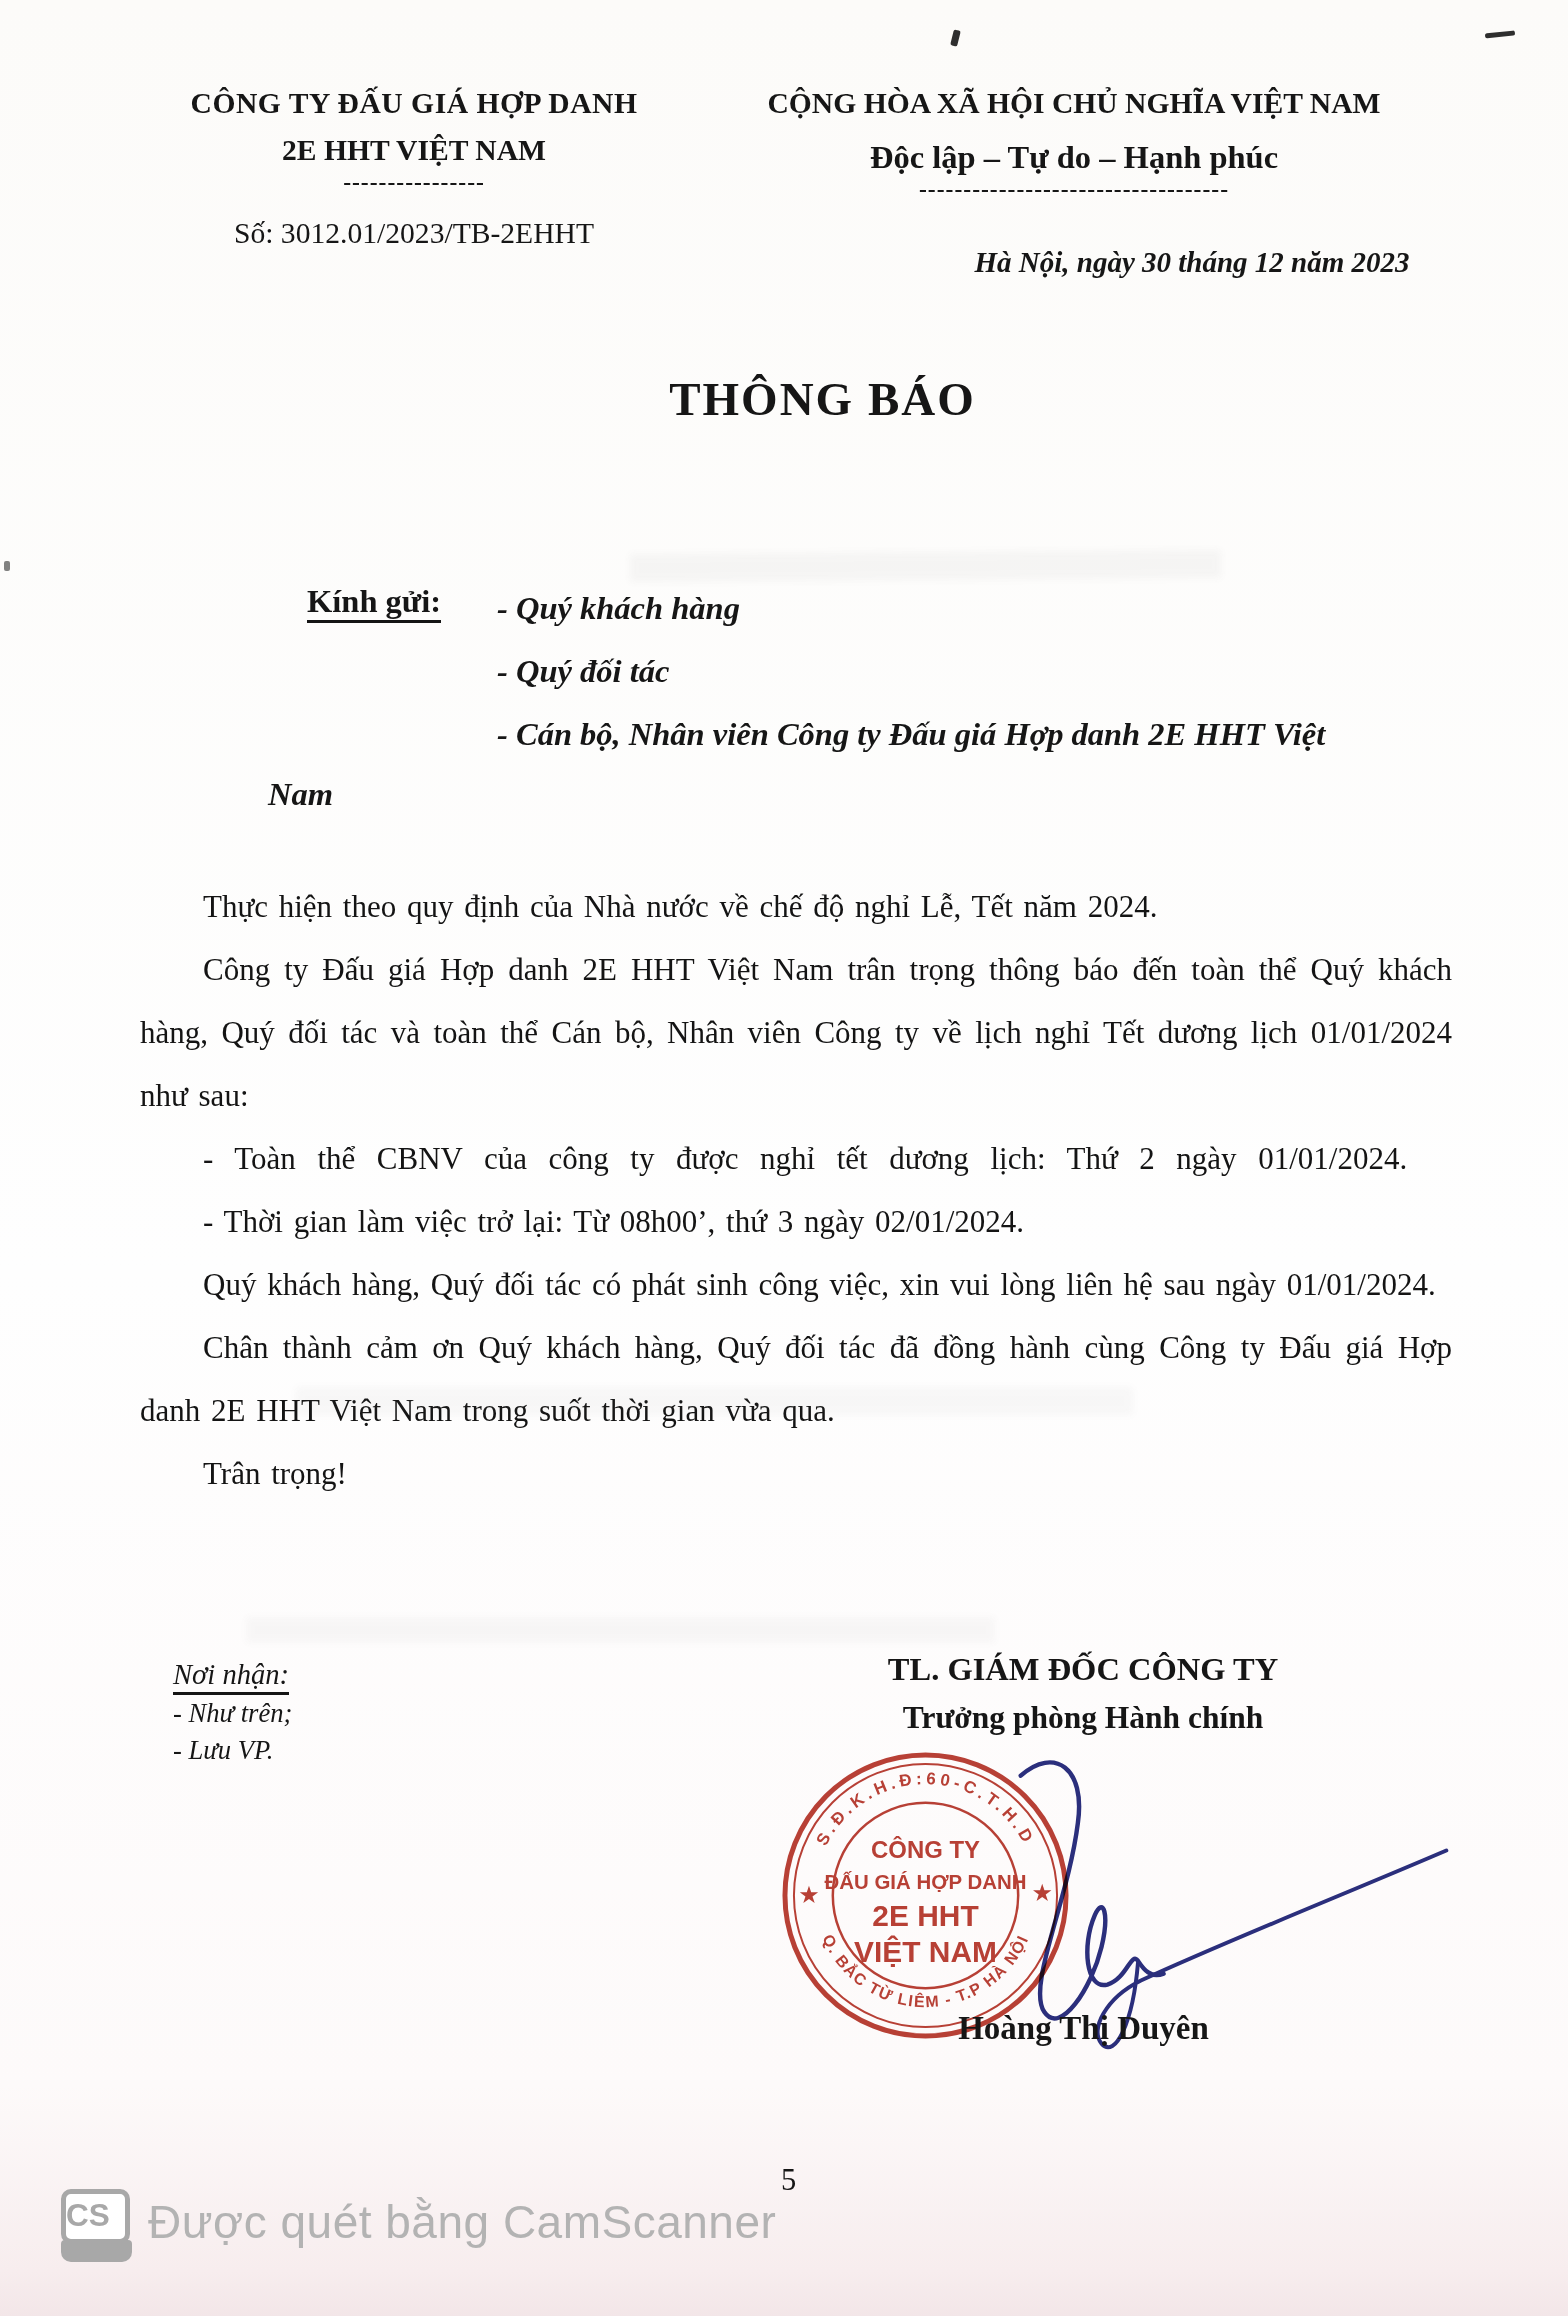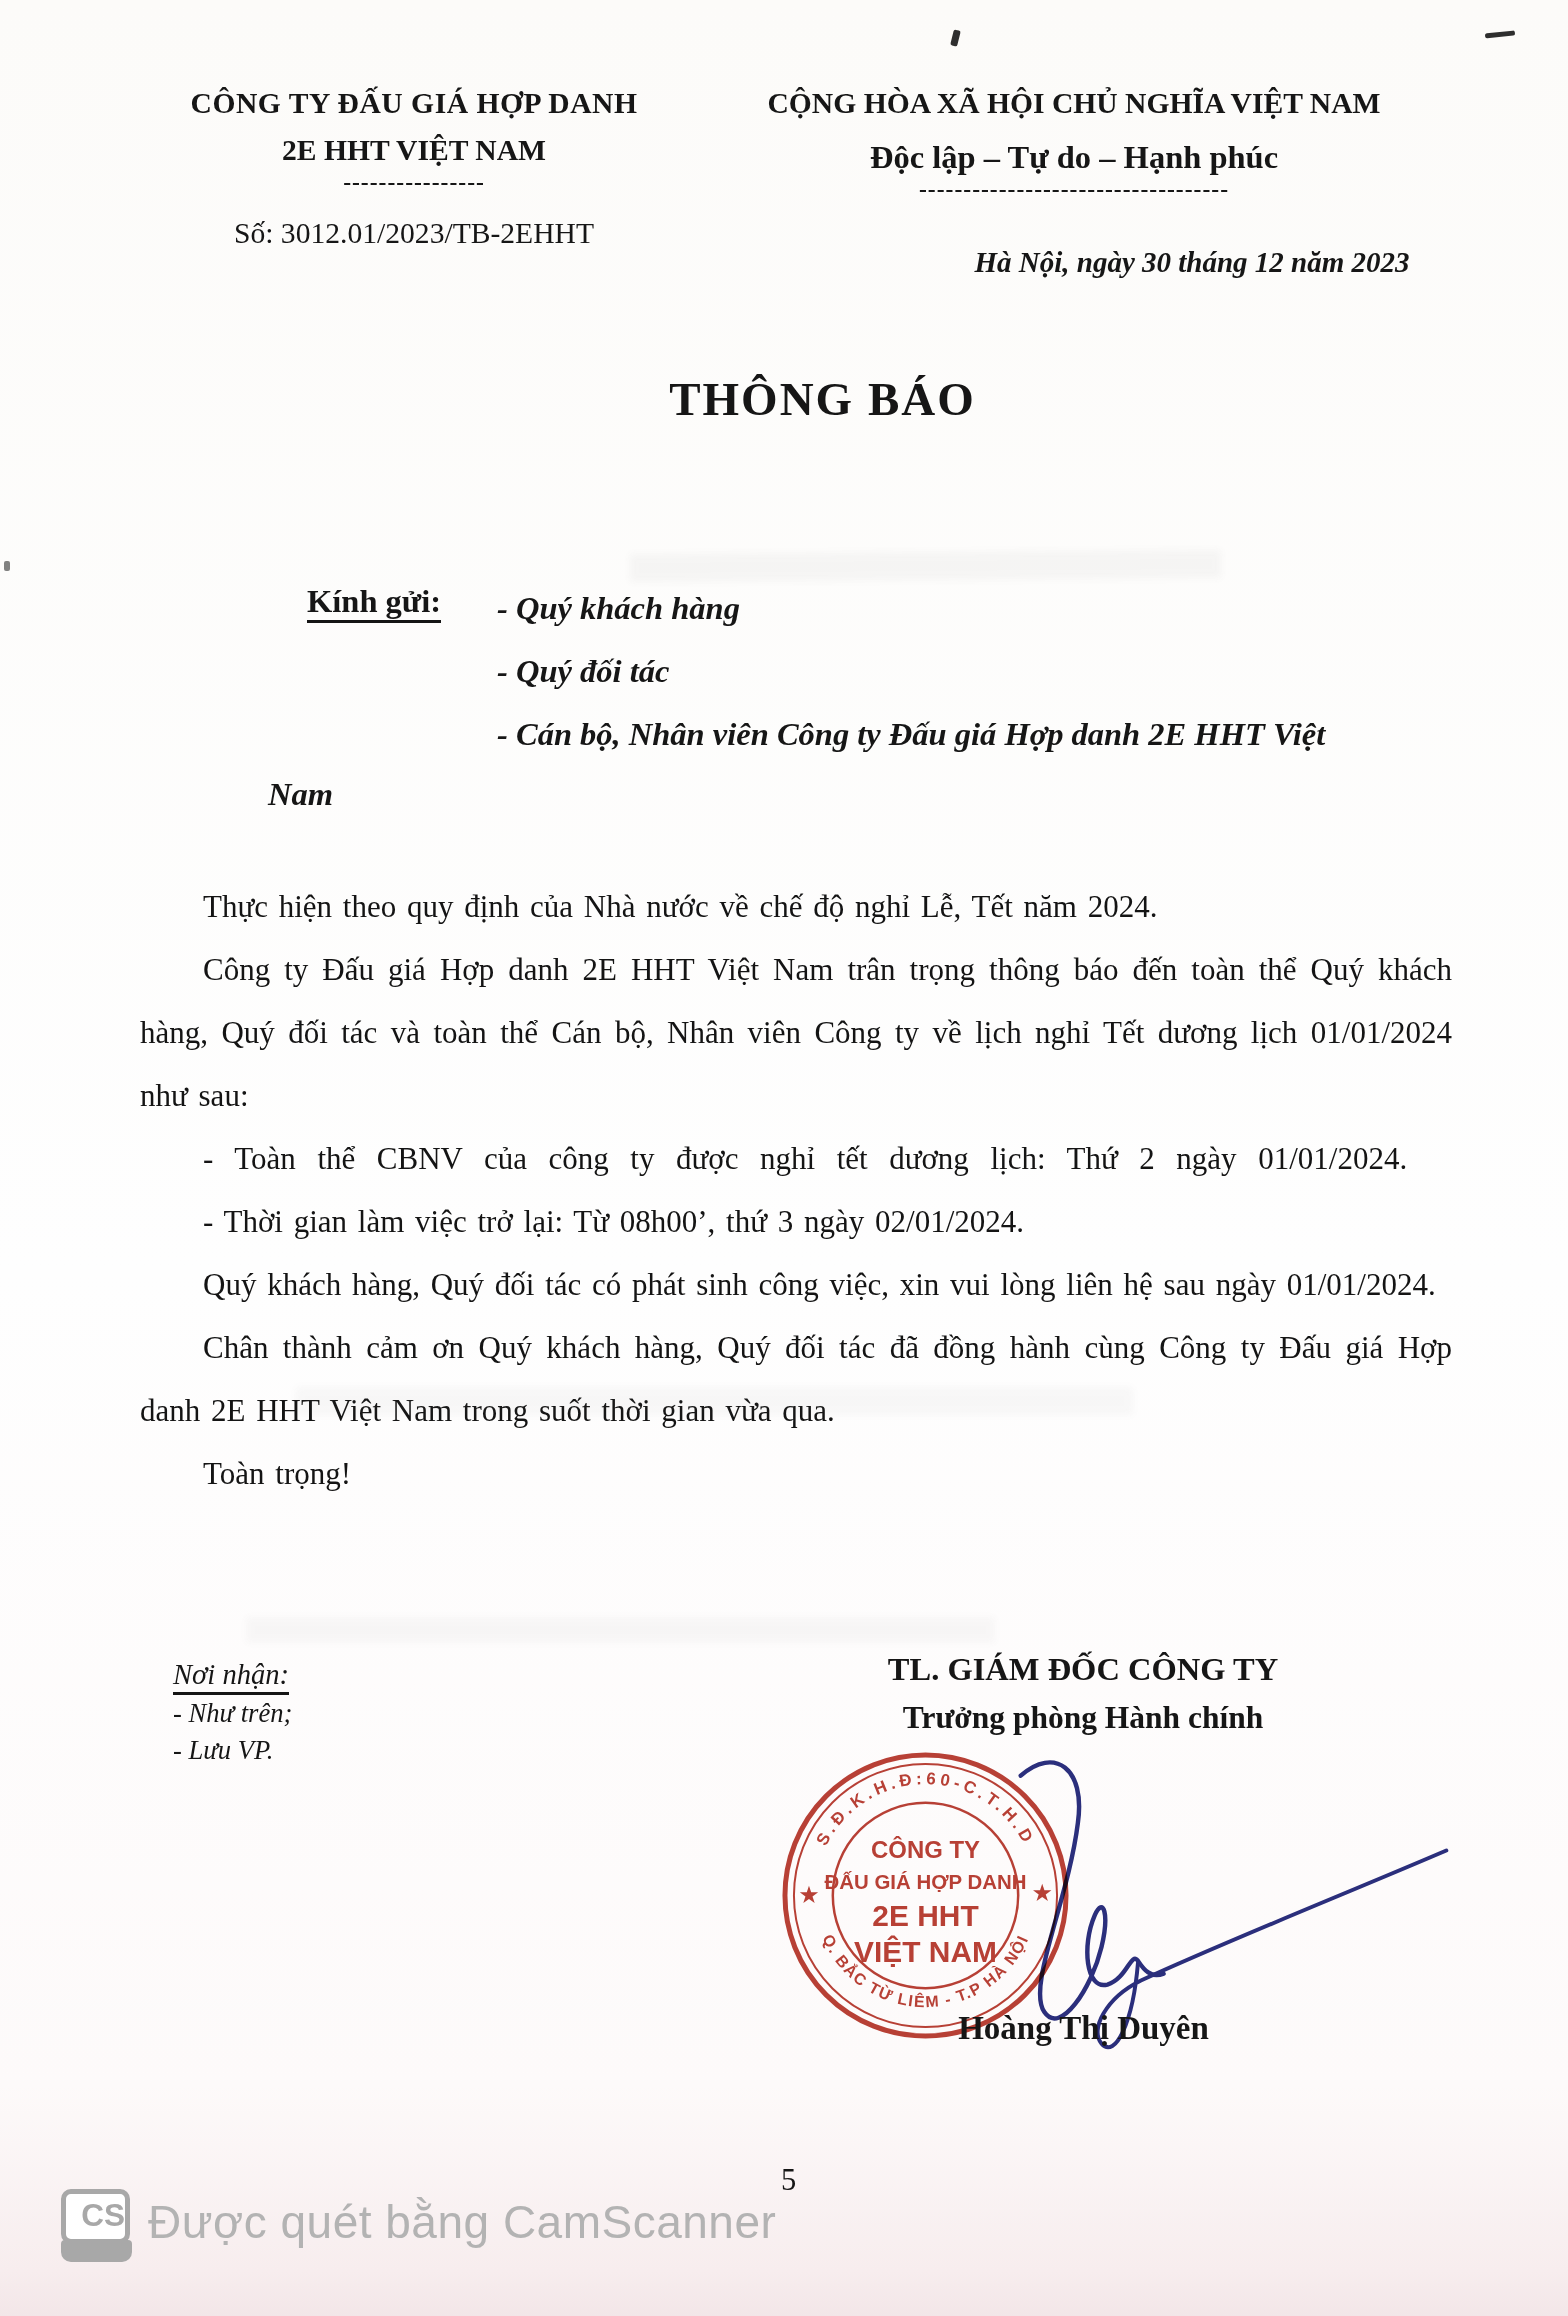--- a/index.html
+++ b/index.html
@@ -65,21 +65,21 @@
 
   
   .pagenum{left:759px;top:2163px;width:59px;font-size:30.5px;}
 
   
   .cswrap{left:61px;top:2187px;width:887px;height:89px;
           font-family:"Liberation Sans","DejaVu Sans",sans-serif;color:#b3b3b3;}
   .cslogo{position:absolute;left:0;top:2px;width:71px;height:71px;}
   .cslogo .frame{position:absolute;left:0;top:0;width:59px;height:45px;border:5.9px solid #a8a8a8;
                  border-radius:9.9px;background:#fff;}
-  .cslogo .frame span{position:absolute;left:0;top:3px;width:59px;text-align:right;
+  .cslogo .frame span{position:absolute;left:0;top:3px;width:59px;text-align:left;
                       font-size:31.5px;font-weight:bold;color:#a8a8a8;letter-spacing:0px;}
   .cslogo .tab{position:absolute;left:0;top:51px;width:71px;height:21.7px;background:#a8a8a8;
                border-radius:3.9px 3.9px 9.9px 9.9px;}
   .cstext{position:absolute;left:87px;top:7.9px;font-size:46px;font-weight:400;letter-spacing:0.5px;
           white-space:nowrap;}
 
   
   .ghost{position:absolute;background:#707070;filter:blur(3.9px);}
   .speck{position:absolute;background:#2e2e2e;border-radius:2px;}
 </style>
@@ -114,21 +114,21 @@
   </div>
   <div class="abs nam ink">Nam</div>
 
   <div class="abs bodytext">
     <p>Thực hiện theo quy định của Nhà nước về chế độ nghỉ Lễ, Tết năm 2024.</p>
     <p>Công ty Đấu giá Hợp danh 2E HHT Việt Nam trân trọng thông báo đến toàn thể Quý khách hàng, Quý đối tác và toàn thể Cán bộ, Nhân viên Công ty về lịch nghỉ Tết dương lịch 01/01/2024 như sau:</p>
     <p class="stretch">- Toàn thể CBNV của công ty được nghỉ tết dương lịch: Thứ 2 ngày 01/01/2024.</p>
     <p>- Thời gian làm việc trở lại: Từ 08h00’, thứ 3 ngày 02/01/2024.</p>
     <p>Quý khách hàng, Quý đối tác có phát sinh công việc, xin vui lòng liên hệ sau ngày 01/01/2024.</p>
     <p>Chân thành cảm ơn Quý khách hàng, Quý đối tác đã đồng hành cùng Công ty Đấu giá Hợp danh 2E HHT Việt Nam trong suốt thời gian vừa qua.</p>
-    <p class="closing">Toàn trọng!</p>
+    <p class="closing">Trân trọng!</p>
   </div>
 
   <div class="abs noinhan ink">
     <span class="lbl">Nơi nhận:</span>
     <div class="it">- Như trên;</div>
     <div class="it">- Lưu VP.</div>
   </div>
 
   <div class="abs signblock c ink">
     <div class="a1">TL. GIÁM ĐỐC CÔNG TY</div>

